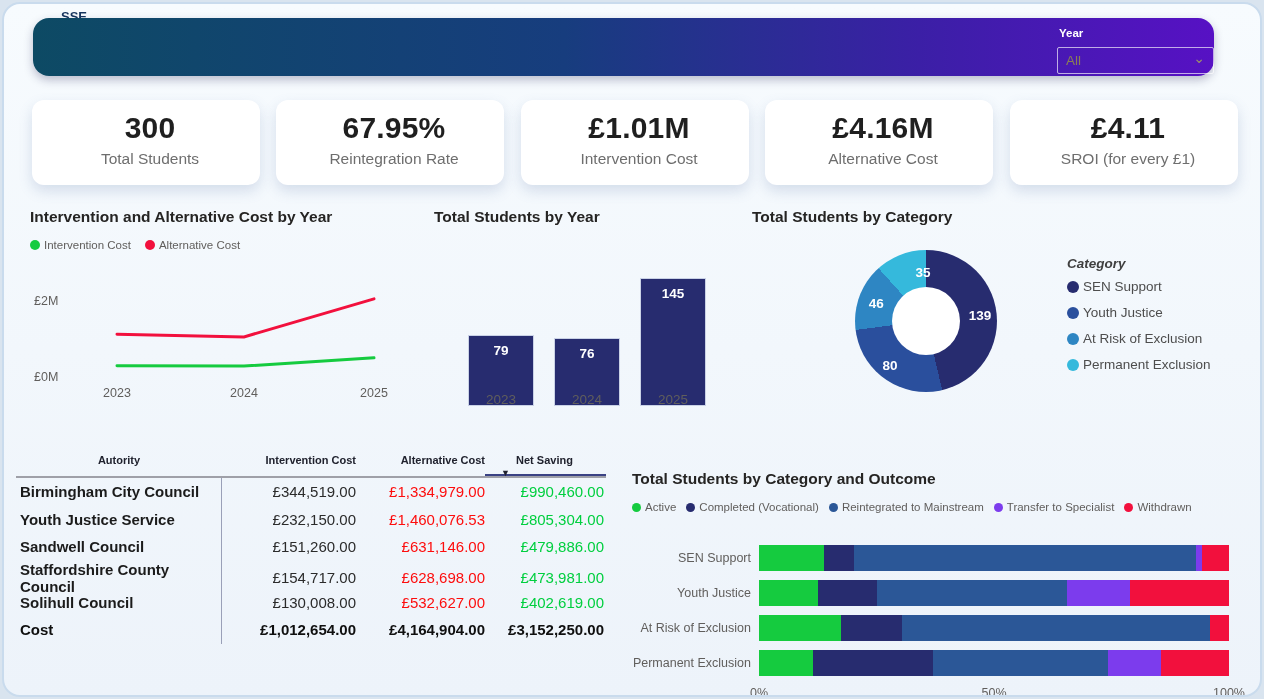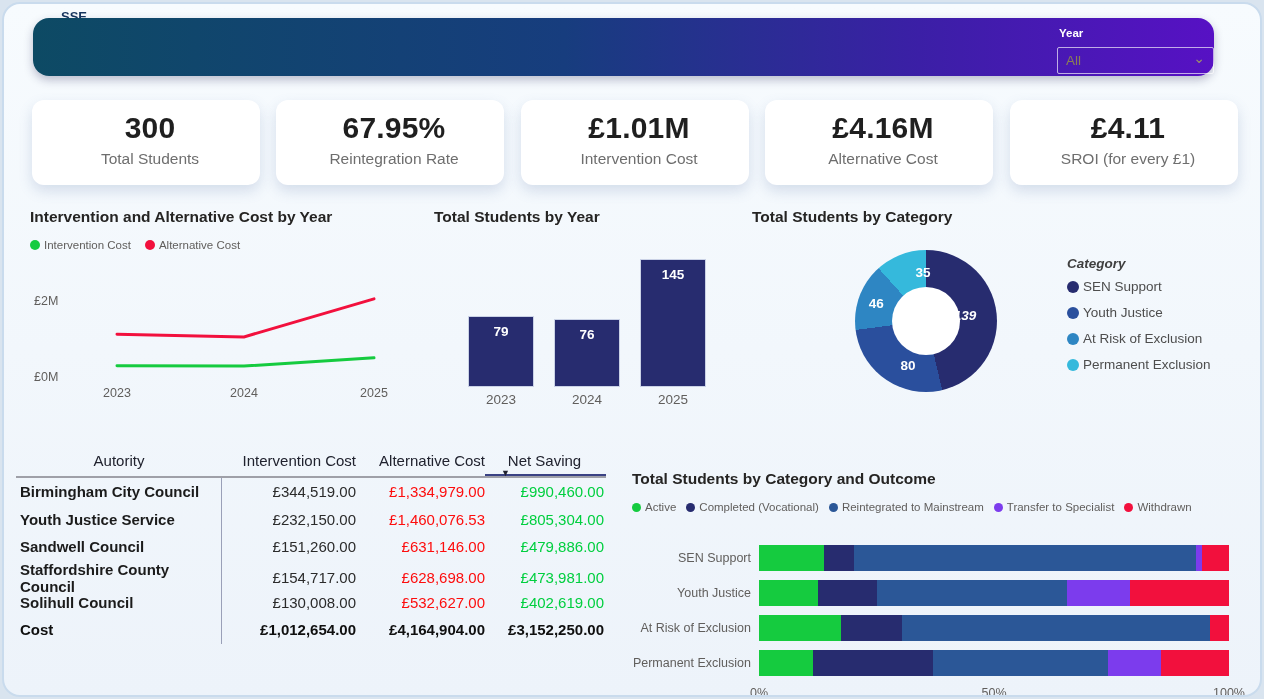--- a/index.html
+++ b/index.html
@@ -28,39 +28,39 @@
   .kpi-value { margin-top:11px; font-size:30px; font-weight:700; color:#1f1f1f; letter-spacing:.2px; }
   .kpi-label { margin-top:5px; font-size:15.5px; color:#6e6e6e; }
 
   .chart-title { font-size:15.5px; font-weight:700; color:#252423; }
   .legend-row { display:flex; align-items:center; gap:14px; }
   .legend-item { display:flex; align-items:center; gap:4px; font-size:11.5px; color:#605e5c; cursor:pointer; }
   .legend-dot { width:10px; height:10px; border-radius:50%; flex:0 0 auto; }
   .axis-text { font-size:12.5px; fill:#605e5c; }
 
   
-  .ybar { position:absolute; background:#272c6f; box-shadow:0 0 0 1px rgba(175,185,215,.6); cursor:pointer; }
+  .ybar { position:absolute; background:#272c6f; box-shadow:0 0 0 1px rgba(175,185,215,.6); cursor:pointer;margin-top:19px; }
   .ybar-label { position:absolute; width:100%; text-align:center; top:7px; color:#ffffff; font-size:13.5px; font-weight:600; }
   .ybar-cat { position:absolute; text-align:center; font-size:13.5px; color:#605e5c; }
 
   
   #donut { left:103px; top:46px; width:142px; height:142px; border-radius:50%; cursor:pointer; }
   #donut::after { content:""; position:absolute; left:37px; top:37px; width:68px; height:68px;
     border-radius:50%; background:#ffffff; }
   .donut-val { position:absolute; transform:translate(-50%,-50%); color:#ffffff; font-size:13.5px;
     font-weight:600; z-index:2; }
   #donut-legend { left:315px; top:52px; }
   #donut-legend .legend-item { margin-bottom:11px; font-size:13.5px; color:#4d4d4d; }
   #donut-legend .legend-dot { width:12px; height:12px; }
   #donut-legend-title { font-size:13.5px; font-weight:700; color:#3f3f3f; margin-bottom:8px;font-style:italic; }
 
   
   #cost-table { left:12px; top:440px; width:590px; }
   .tgrid { display:grid; grid-template-columns:206px 134px 129px 119px; }
-  .th { font-size:15px; font-weight:400; color:#20222e; height:32px; display:flex; align-items:center; cursor:pointer; }
+  .th { font-size:11px; font-weight:700; color:#20222e; height:32px; display:flex; align-items:center; cursor:pointer; }
   .th.c { justify-content:center; } .th.r { justify-content:flex-end; }
   #header-sep { height:0; border-bottom:2px solid #9fa0a8; position:relative; }
   #netsaving-underline { position:absolute; left:469px; top:-2px; width:121px; border-bottom:2px solid #3a4284; }
   .tr { height:27.6px; cursor:pointer; }
   .td { font-size:15px; display:flex; align-items:center; }
   .td.name { font-weight:600; color:#1b1b1b; padding-left:4px; border-right:1px solid #9aa0b8; }
   .td.r { justify-content:flex-end; }
   .td.int { color:#2b2b2b; } .td.alt { color:#fd0d0d; } .td.net { color:#00cf3f; }
   .tr.total .td { font-weight:700; color:#0f0f0f; }
   #sort-arrow { position:absolute; left:485px; top:24px; font-size:9px; color:#20222e; }
@@ -146,22 +146,22 @@
         <div class="ybar-cat" style="left: 121px; width: 64px; top: 188px;">2024</div>
         <div class="ybar" style="left: 207px; width: 64px; top: 55.995px; height: 126.005px; background: rgb(39, 44, 111);">
           <div class="ybar-label">145</div>
         </div>
         <div class="ybar-cat" style="left: 207px; width: 64px; top: 188px;">2025</div>
       </div>
 
     <div class="abs" style="left:748px;top:200px;width:505px;height:215px;" id="donut-block">
       <div class="chart-title abs" style="left:0;top:4px;">Total Students by Category</div>
       <div id="donut" class="abs" style="background: conic-gradient(rgb(39, 44, 111) 0deg, rgb(39, 44, 111) 166.8deg, rgb(42, 79, 157) 166.8deg, rgb(42, 79, 157) 262.8deg, rgb(46, 134, 195) 262.8deg, rgb(46, 134, 195) 318deg, rgb(53, 185, 220) 318deg, rgb(53, 185, 220) 360deg);">
-          <div class="donut-val" style="left: 110px; top: 64.9083px; font-style: italic;">139</div>
-          <div class="donut-val" style="left: 53px; top: 114.521px;">80</div>
+          <div class="donut-val" style="left: 125px; top: 64.9083px;">139</div>
+          <div class="donut-val" style="left: 35px; top: 114.521px;">80</div>
           <div class="donut-val" style="left: 21.3241px; top: 52.5257px;">46</div>
           <div class="donut-val" style="left: 68px; top: 21.5202px;">35</div>
         </div>
       <div id="donut-legend" class="abs">
         <div id="donut-legend-title">Category</div>
       <div class="legend-item">
             <span class="legend-dot" style="background: rgb(39, 44, 111); width: 12px; height: 12px;"></span>
             <span>SEN Support</span>
           </div>
           <div class="legend-item">

